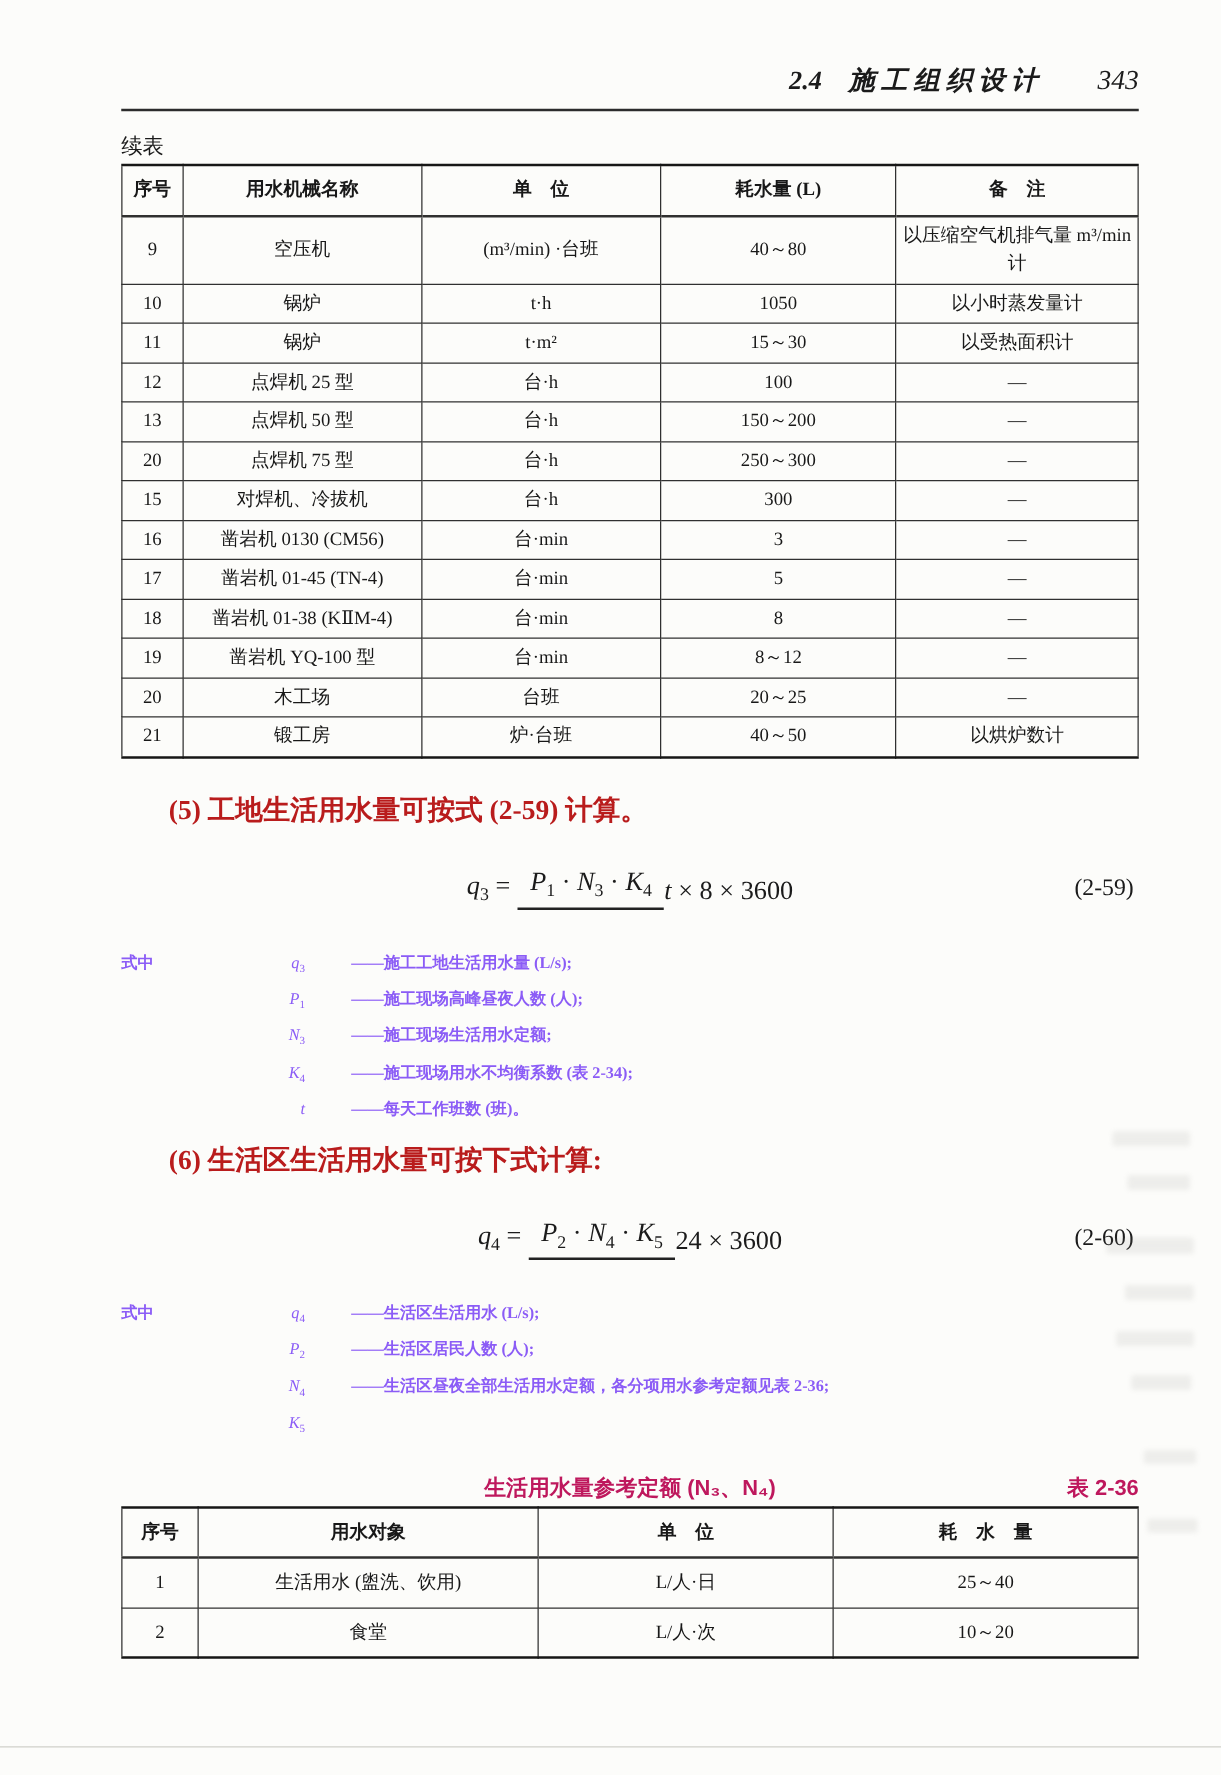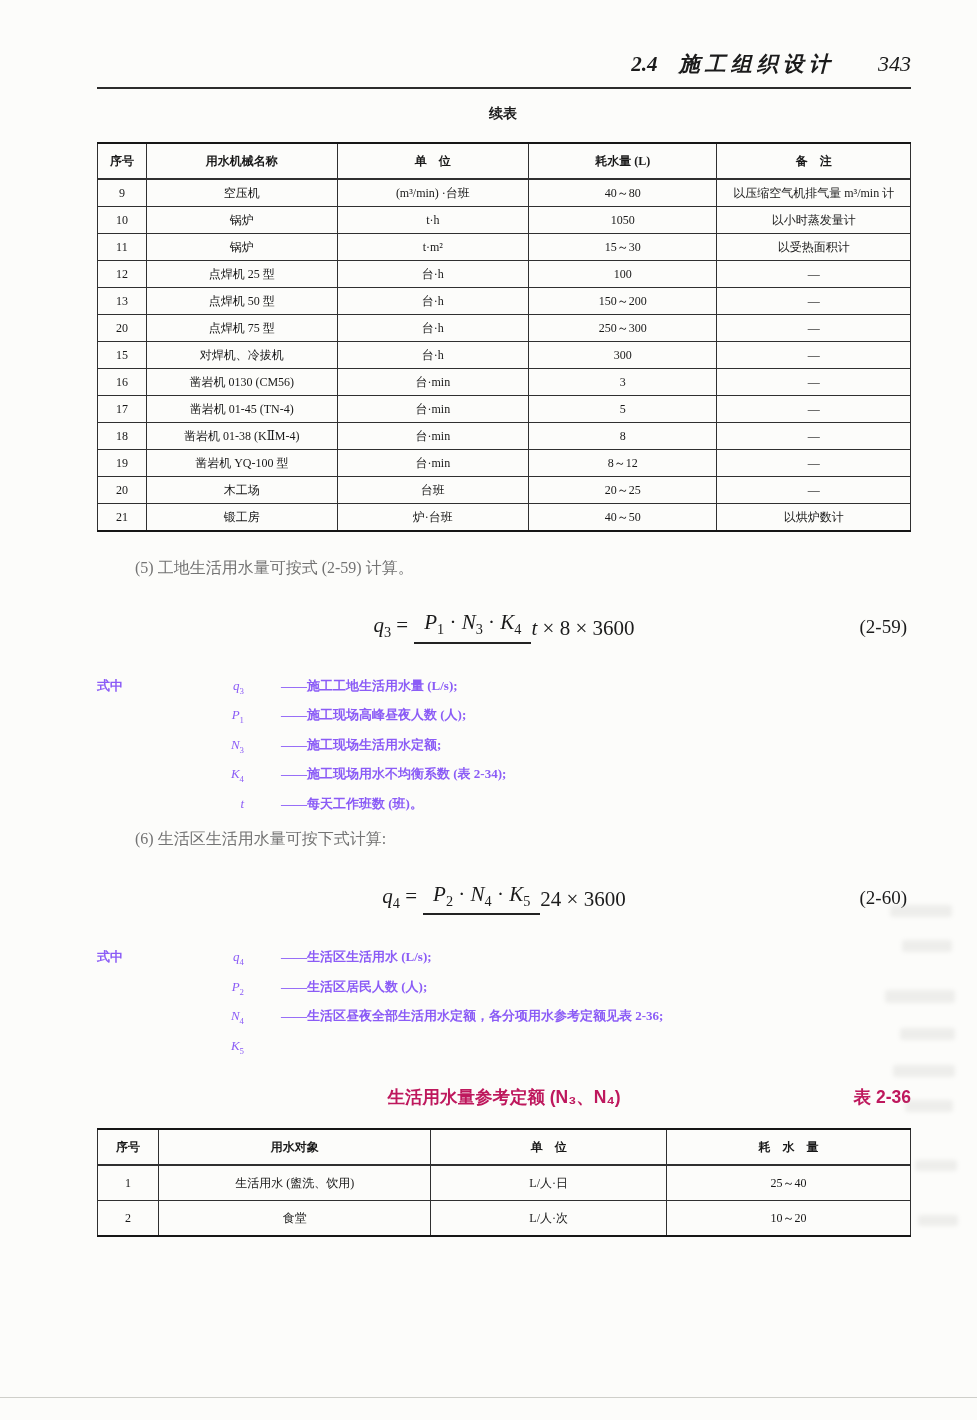--- a/index.html
+++ b/index.html
@@ -8,28 +8,28 @@
     background:#fcfcfa;color:#1b1b1b;
     font-family:"Liberation Serif","DejaVu Serif",serif;
   }
   .page-inner{position:absolute;left:97px;top:0;width:814px;}
   
   .page-head{margin-top:50px;text-align:right;font-size:21px;white-space:nowrap;}
   .sec-no{font-style:italic;font-weight:bold;margin-right:16px;}
   .sec-title{font-style:italic;font-weight:bold;letter-spacing:5px;}
   .pg-no{font-style:italic;margin-left:38px;font-size:22px;}
   .head-rule{border-bottom:2px solid #2c2c2c;margin-top:9px;}
-  .cont-label{text-align:center;font-size:14px;font-weight:700;margin-top:16px;padding-right:2px;}
-  
-  table.dtable{width:100%;border-collapse:collapse;margin-top:19px;font-size:12px;color:#181818;
+  .cont-label{text-align:left;font-size:17px;font-weight:400;margin-top:16px;padding-right:2px;}
+  
+  table.dtable{width:100%;border-collapse:collapse;margin-top:3px;font-size:15px;color:#181818;
     border-top:2.5px solid #161616;border-bottom:2.5px solid #161616;}
   .dtable th,.dtable td{border:1px solid #303030;padding:4px 4px;text-align:center;line-height:1.5;}
   .dtable thead th{padding:8px 4px;font-weight:bold;border-bottom-width:2px;}
   
-  .body-para{font-size:16px;font-weight:400;color:#737373;margin:24px 0 0 38px;line-height:1.5;}
+  .body-para{font-size:22px;font-weight:700;color:#b91c1c;margin:24px 0 0 38px;line-height:1.5;}
   
   .formula-row{position:relative;height:82px;display:flex;align-items:center;justify-content:center;
     font-size:21px;margin:6px 0;}
   .f-lhs{margin-right:6px;}
   .frac{display:inline-flex;flex-direction:row;align-items:center;}
   .frac-num{padding:0 10px 3px;border-bottom:2px solid #222;}
   .frac-den{padding-top:3px;}
   .f-tag{position:absolute;right:4px;top:50%;transform:translateY(-50%);font-size:19px;}
   i{font-style:italic;}
   sub{font-size:68%;}

